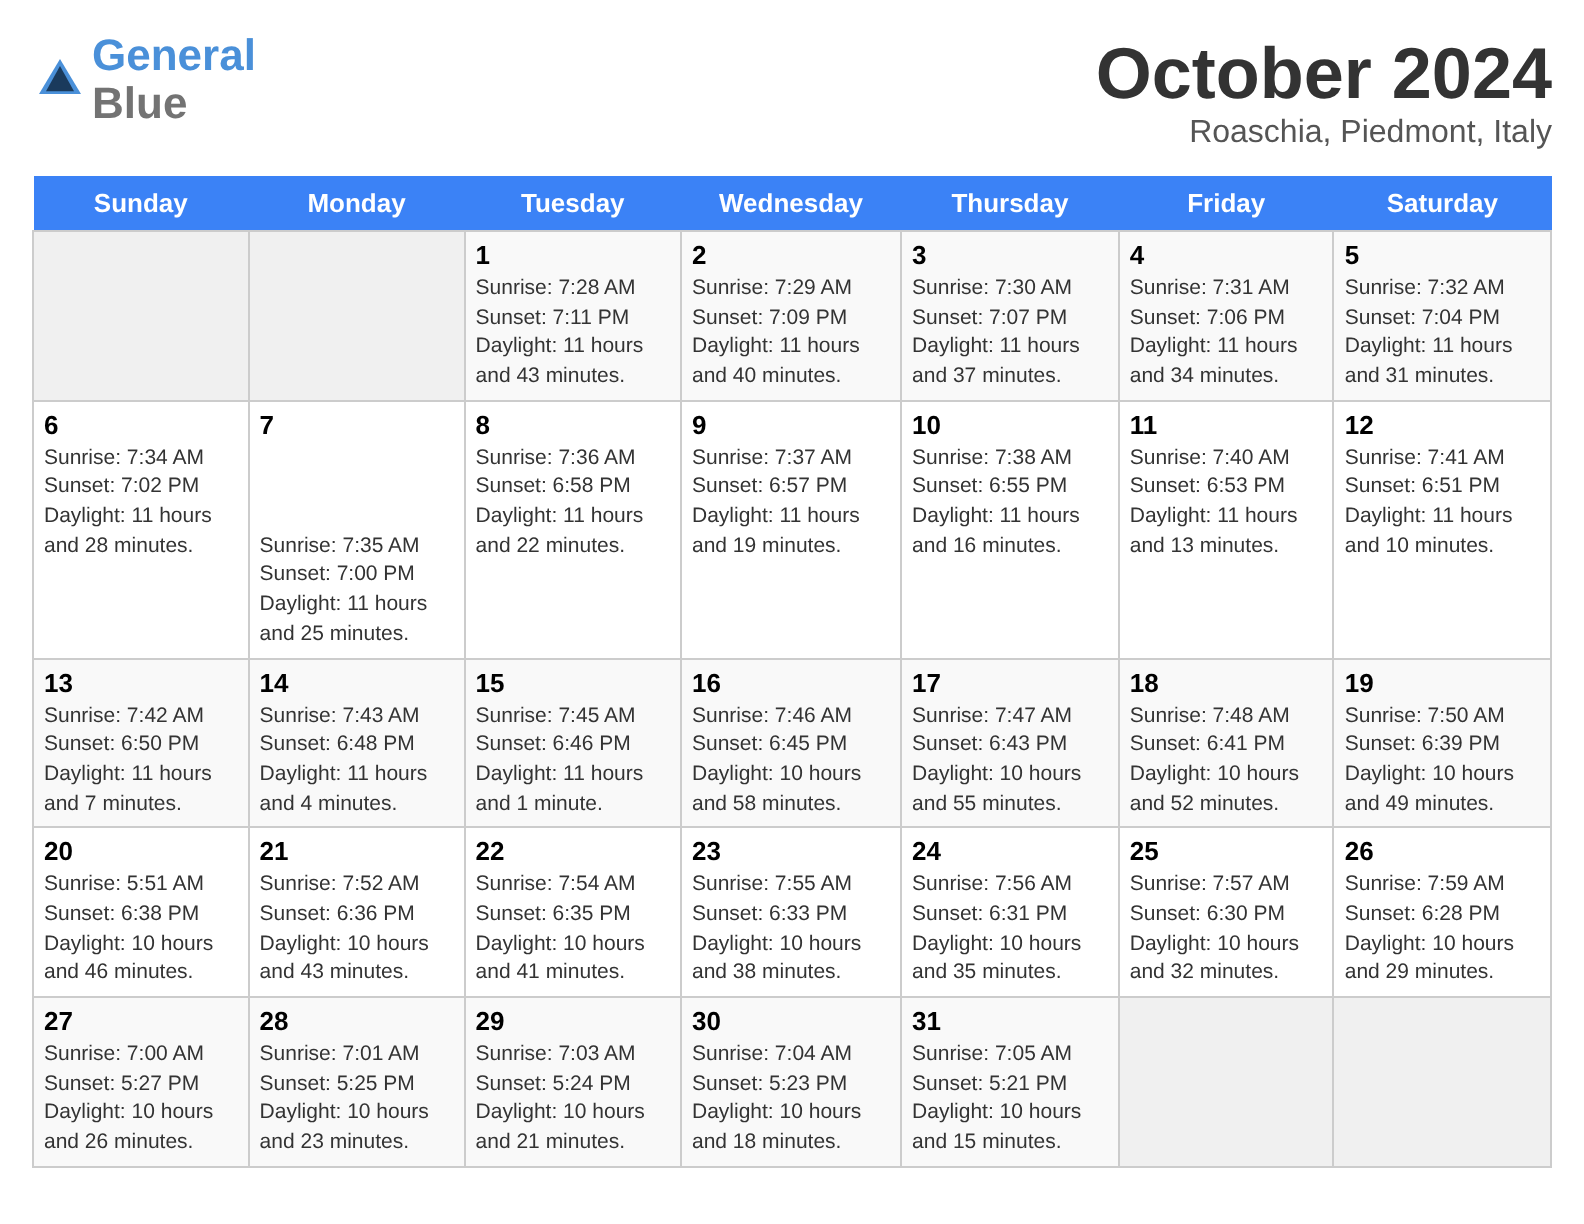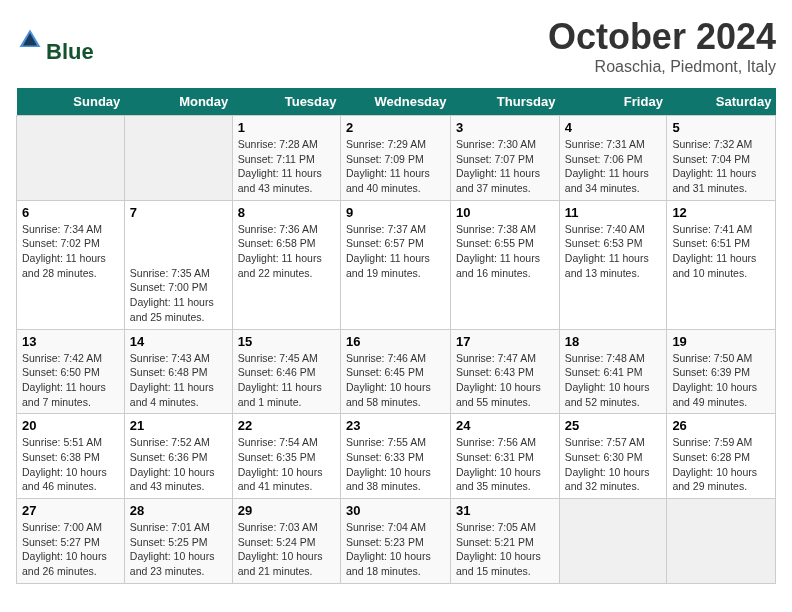--- a/index.html
+++ b/index.html
@@ -45,24 +45,24 @@
     .subtitle {
       font-size: 16px;
       color: #555;
     }
     table {
       width: 100%;
       border-collapse: collapse;
       font-size: 11px;
     }
     thead tr th {
-      background-color: #0f766e;
+      background-color: #3b82f6;
       color: #fff;
       padding: 6px 4px;
-      text-align: right;
+      text-align: center;
       font-size: 13px;
       font-weight: bold;
     }
     tbody tr td {
       border: 1px solid #ccc;
       vertical-align: top;
       padding: 4px 5px;
       height: 80px;
       width: 113px;
       background: #fff;
@@ -89,22 +89,22 @@
 <body>
 
 <div class="header">
   <div class="logo">
     <svg class="logo-icon" viewBox="0 0 40 40">
       <polygon points="20,5 35,30 5,30" fill="#4a90d9"></polygon>
       <polygon points="20,10 30,28 10,28" fill="#1a3a5c"></polygon>
     </svg>
     <div>
       <div class="logo-text">
-        <br>
-        <span style="color:#14532d">Blue</span>
+        <span>General</span><br>
+        <span style="color:#737373">Blue</span>
       </div>
     </div>
   </div>
   <div class="title-block">
     <div class="month-title">October 2024</div>
     <div class="subtitle">Roaschia, Piedmont, Italy</div>
   </div>
 </div>
 
 <table>

